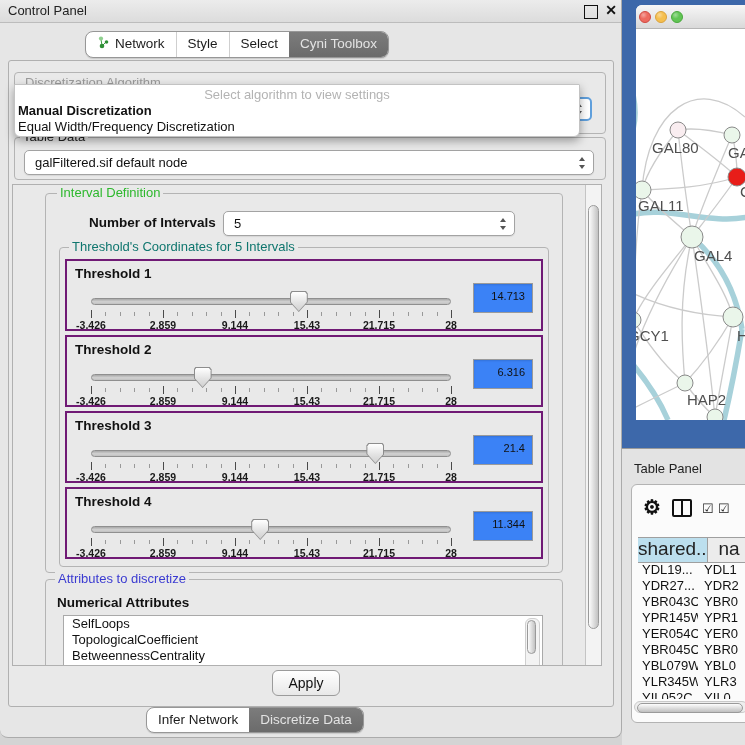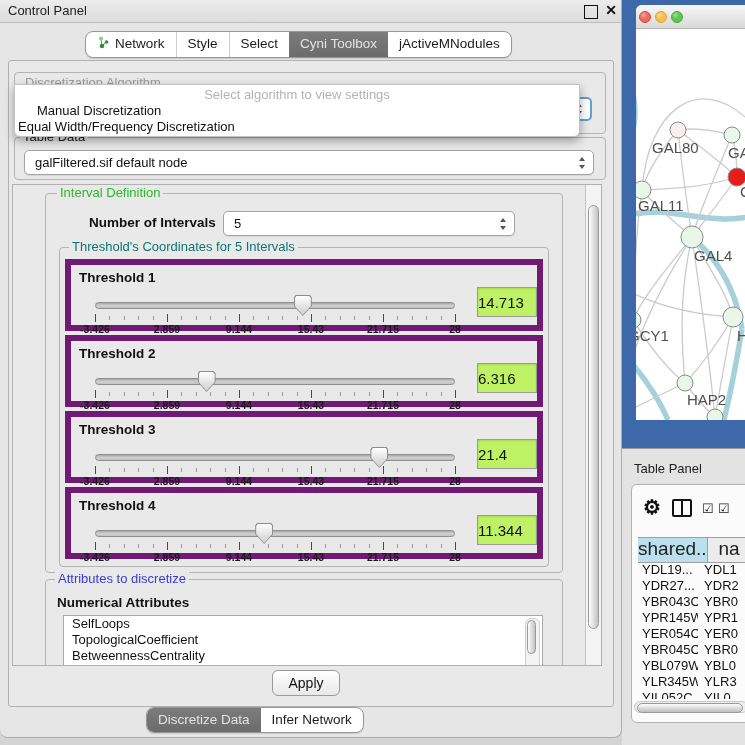--- a/index.html
+++ b/index.html
@@ -27,51 +27,51 @@
   .grp-title{position:absolute;font-size:13px;background:#e9e9e9;padding:0 3px;line-height:14px;}
   #main-panel{position:absolute;left:8px;top:60px;width:606px;height:647px;background:#e9e9e9;
       border:1px solid #b0b0b0;border-radius:3px;box-sizing:border-box;}
   
   #algo-combo-stub{position:absolute;left:572px;top:97px;width:20px;height:24px;background:#fff;
       border:2px solid #5f9fdc;border-radius:5px;box-sizing:border-box;}
   #popup{position:absolute;left:14px;top:84px;width:564px;height:51px;background:#fff;
       border:1px solid #c3c3c3;border-radius:1px 1px 6px 6px;box-shadow:0 4px 10px rgba(0,0,0,.35);z-index:20;}
   #popup-hint{position:absolute;left:0;top:2px;width:100%;text-align:center;font-size:13px;color:#b3b3b3;}
   .popup-opt{position:absolute;left:3px;font-size:13px;color:#111;white-space:nowrap;}
-  #popup-opt-0{top:18px;font-weight:normal;margin-left:19px;}
+  #popup-opt-0{top:18px;font-weight:bold;}
   #popup-opt-1{top:34px;}
   
   .combo{position:absolute;background:#fff;border:1px solid #a3a3a3;border-radius:5px;box-sizing:border-box;
       font-size:13px;color:#111;display:flex;align-items:center;padding-left:10px;box-shadow:0 1px 1px rgba(0,0,0,.08);}
   .spinner{position:absolute;right:7px;top:50%;transform:translateY(-50%);width:7px;height:12px;}
   .spinner:before,.spinner:after{content:"";position:absolute;left:0;border-left:3.5px solid transparent;border-right:3.5px solid transparent;}
   .spinner:before{top:0;border-bottom:4.5px solid #555;}
   .spinner:after{bottom:0;border-top:4.5px solid #555;}
   
   #scrollwrap{position:absolute;left:12px;top:184px;width:590px;height:482px;overflow:hidden;
       border:1px solid #b0b0b0;background:#e9e9e9;box-sizing:border-box;}
   .vscroll{position:absolute;background:#f3f3f3;border-left:1px solid #c4c4c4;}
   .vthumb{position:absolute;background:linear-gradient(90deg,#fdfdfd,#c2c2c2);border:1px solid #9a9a9a;border-radius:7px;box-sizing:border-box;}
   
-  .th-panel{position:absolute;left:52px;width:478px;height:72px;border:6px solid #701a75;background:#e9e9e9;box-sizing:border-box;}
+  .th-panel{position:absolute;left:52px;width:478px;height:72px;border:2px solid #701a75;background:#e9e9e9;box-sizing:border-box;}
   .th-label{position:absolute;left:8px;top:5px;font-size:13.5px;font-weight:bold;color:#111;}
   .th-track{position:absolute;left:24px;top:37px;width:360px;height:7px;border:1px solid #8f8f8f;border-radius:4px;
       background:linear-gradient(#a8a8a8,#d2d2d2 55%,#c0c0c0);box-sizing:border-box;}
   .th-thumb{position:absolute;top:30px;width:18px;height:21px;background:#8d8d8d;
       clip-path:polygon(10% 0,90% 0,100% 12%,100% 52%,50% 100%,0 52%,0 12%);}
   .th-thumb-in{position:absolute;left:1px;top:1px;right:1px;bottom:1px;background:linear-gradient(#ffffff,#e3e3e3 55%,#d0d0d0);
       clip-path:polygon(10% 0,90% 0,100% 12%,100% 52%,50% 100%,0 52%,0 12%);}
   .th-ticks{position:absolute;left:24px;top:49px;width:360px;height:9px;}
   .tick{position:absolute;width:1px;background:#4a4a4a;}
   .tick.minor{height:4px;top:2px;opacity:.5;}
   .tick.major{height:8px;top:0;}
   .th-ticklabels{position:absolute;left:24px;top:58px;width:360px;height:12px;}
   .ticklabel{position:absolute;transform:translateX(-50%);font-size:10.5px;font-weight:bold;color:#1a1a1a;white-space:nowrap;}
-  .th-value{position:absolute;left:406px;top:22px;width:60px;height:30px;background:#bef264;border:1px solid #9a9a9a;
-      box-sizing:border-box;font-size:15px;color:#111;padding:6px 7px 0 0;box-shadow:inset 0 1px 2px rgba(0,0,0,.12);}
+  .th-value{position:absolute;left:406px;top:22px;width:60px;height:30px;background:#3b82f6;border:1px solid #9a9a9a;
+      box-sizing:border-box;font-size:11px;color:#111;text-align:right;padding:6px 7px 0 0;box-shadow:inset 0 1px 2px rgba(0,0,0,.12);}
   
   #attr-list{position:absolute;left:50px;top:430px;width:480px;height:62px;background:#fff;border:1px solid #a9a9a9;box-sizing:border-box;}
   .attr-item{font-size:13px;color:#111;padding-left:8px;line-height:16px;white-space:nowrap;}
   
   #apply-btn{position:absolute;left:272px;top:670px;width:68px;height:26px;background:linear-gradient(#ffffff,#e8e8e8);
       border:1px solid #9b9b9b;border-radius:6px;box-sizing:border-box;font-size:14px;color:#111;text-align:center;line-height:24px;}
   .bold-label{position:absolute;font-weight:bold;font-size:13.5px;color:#111;}
   
   #net-frame{position:absolute;left:622px;top:0;width:123px;height:448px;}
   #mac-window{position:absolute;left:14px;top:5px;width:109px;height:415px;background:#fff;border-radius:6px 0 0 0;overflow:hidden;}
@@ -120,23 +120,20 @@
           <span>Network</span>
         </div>
         <div class="seg sep">
           <span>Style</span>
         </div>
         <div class="seg">
           <span>Select</span>
         </div>
         <div class="seg selected">
           <span>Cyni Toolbox</span>
-        </div>
-        <div class="seg">
-          <span>jActiveMNodules</span>
         </div>
       </div>
 
     <div id="main-panel"></div>
 
     <div class="grp" style="left:14px;top:72px;width:592px;height:62px;"></div>
     <div class="grp-title" style="left:22px;top:76px;color:#999;">Discretization Algorithm</div>
     <div id="algo-combo-stub">
         <div class="spinner"></div>
       </div>
@@ -359,25 +356,25 @@
         </div>
 
       <div class="vscroll" style="right:0;top:0;width:15px;height:482px;">
         <div class="vthumb" style="left:2px;top:20px;width:11px;height:424px;"></div>
       </div>
     </div>
 
     <div id="apply-btn">Apply</div>
 
     <div class="seg-bar" id="bottom-tabs">
+        <div class="seg">
+          <span>Infer Network</span>
+        </div>
         <div class="seg selected">
           <span>Discretize Data</span>
-        </div>
-        <div class="seg">
-          <span>Infer Network</span>
         </div>
       </div>
   </div>
 
   <div id="net-frame" style="background: rgb(61, 104, 170);">
     <div id="mac-window">
       <div id="mac-titlebar">
           <div class="light" style="left: 3px; background: radial-gradient(circle at 35% 30%, rgba(255, 255, 255, 0.4), transparent 40%), rgb(237, 106, 95); border: 1px solid rgb(207, 74, 66);"></div>
           <div class="light" style="left: 19px; background: radial-gradient(circle at 35% 30%, rgba(255, 255, 255, 0.4), transparent 40%), rgb(245, 191, 79); border: 1px solid rgb(217, 162, 62);"></div>
           <div class="light" style="left: 35px; background: radial-gradient(circle at 35% 30%, rgba(255, 255, 255, 0.4), transparent 40%), rgb(97, 197, 84); border: 1px solid rgb(74, 168, 62);"></div>

